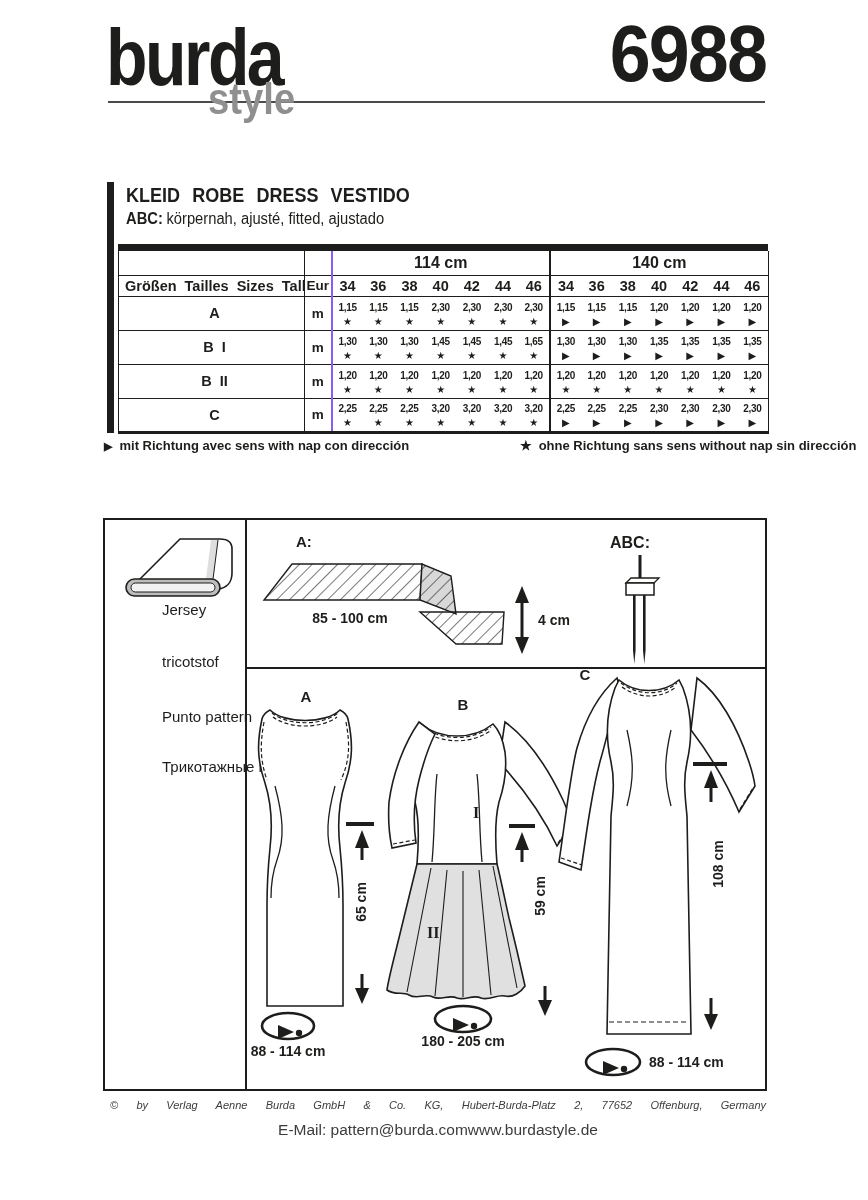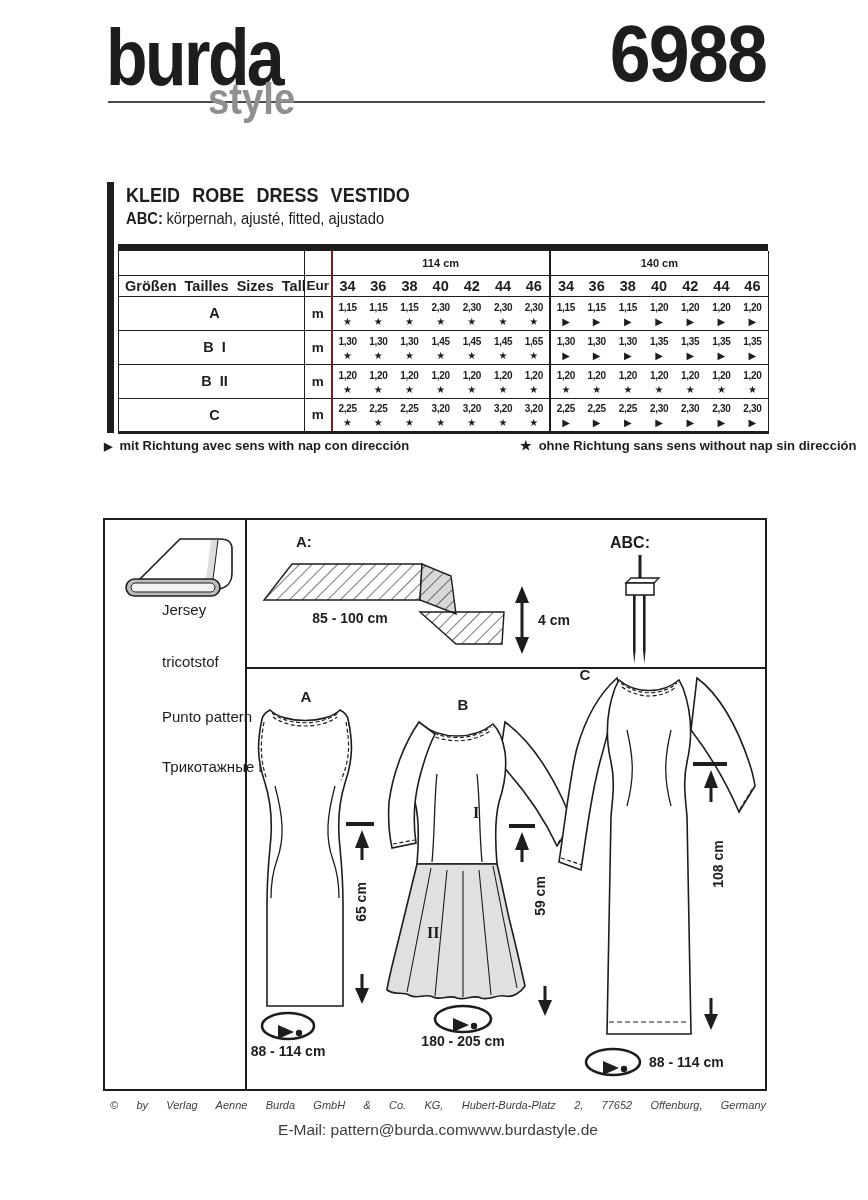--- a/index.html
+++ b/index.html
@@ -25,23 +25,23 @@
   .abc-line b { font-weight:700; margin-right:4px; }
 
   
   .tbl-topbar { position:absolute; left:118px; top:244px; width:650px; height:7px; background:#1d1d1b; }
   table.yardage { position:absolute; left:118px; top:251px; width:650px; border-collapse:collapse;
            table-layout:fixed; border-left:1px solid #1d1d1b; border-right:1px solid #1d1d1b;
            border-bottom:3px solid #1d1d1b; }
   table.yardage td { border-bottom:1px solid #1d1d1b; text-align:center; vertical-align:middle; overflow:hidden; }
   tr.r1 td { height:24px; } tr.r2 td { height:21px; } tr.dr td { height:34px; }
   td.bl1, td.rlab { border-right:1px solid #1d1d1b; }
-  td.bl2, td.unit { border-right:2px solid #7f1d1d; }
+  td.bl2, td.unit { border-right:2px solid #8b5cf6; }
   td.grp { border-left:2px solid #1d1d1b; }
-  td.gh  { font-weight:700; font-size:11px; }
+  td.gh  { font-weight:700; font-size:16px; }
   td.rlab { text-align:left; padding-left:6px; font-weight:700; font-size:14.5px; word-spacing:4px; white-space:nowrap; }
   td.unit { font-weight:700; font-size:13.5px; }
   td.sz   { font-weight:700; font-size:14.5px;margin-top:22px; }
   td.valc .v { font-size:10px; font-weight:700; line-height:16px; margin-top:0; letter-spacing:-0.3px; }
   td.valc .s { font-size:10px; line-height:11px; }
 
   
   .legend { position:absolute; top:438px; font-size:13px; font-weight:700; white-space:nowrap; }
   .legend .sym { display:inline-block; margin-right:7px; font-size:11px; }
   .legend .sym.star { font-size:13px; }

